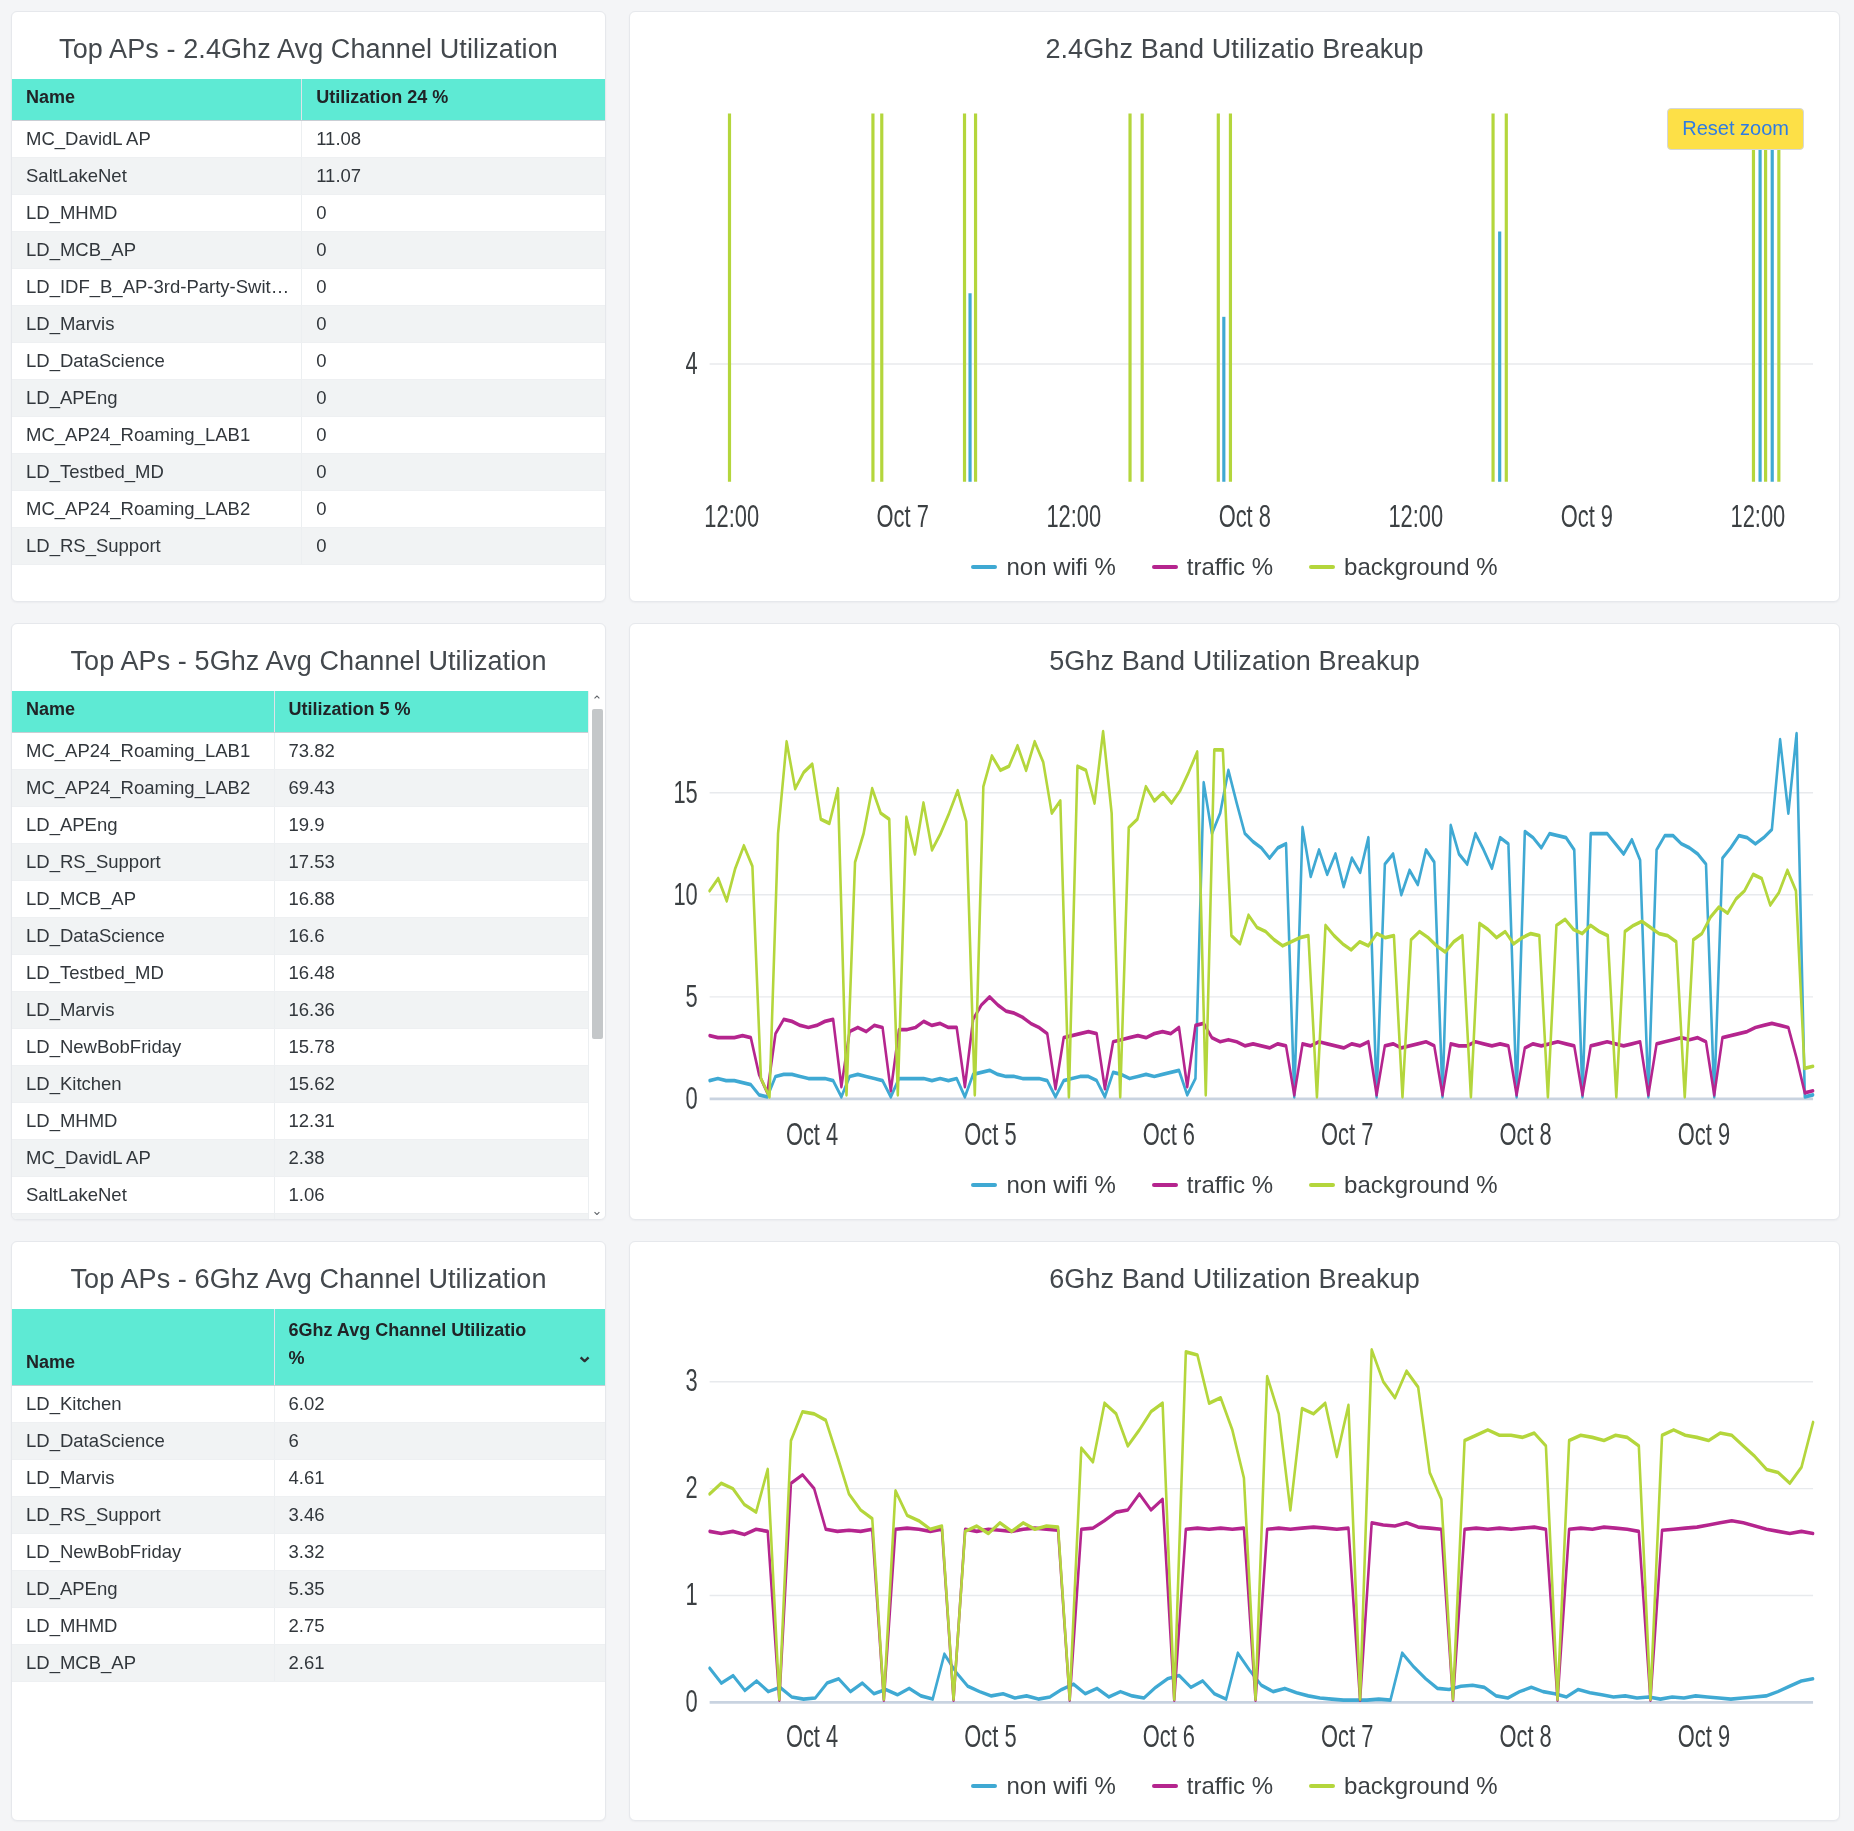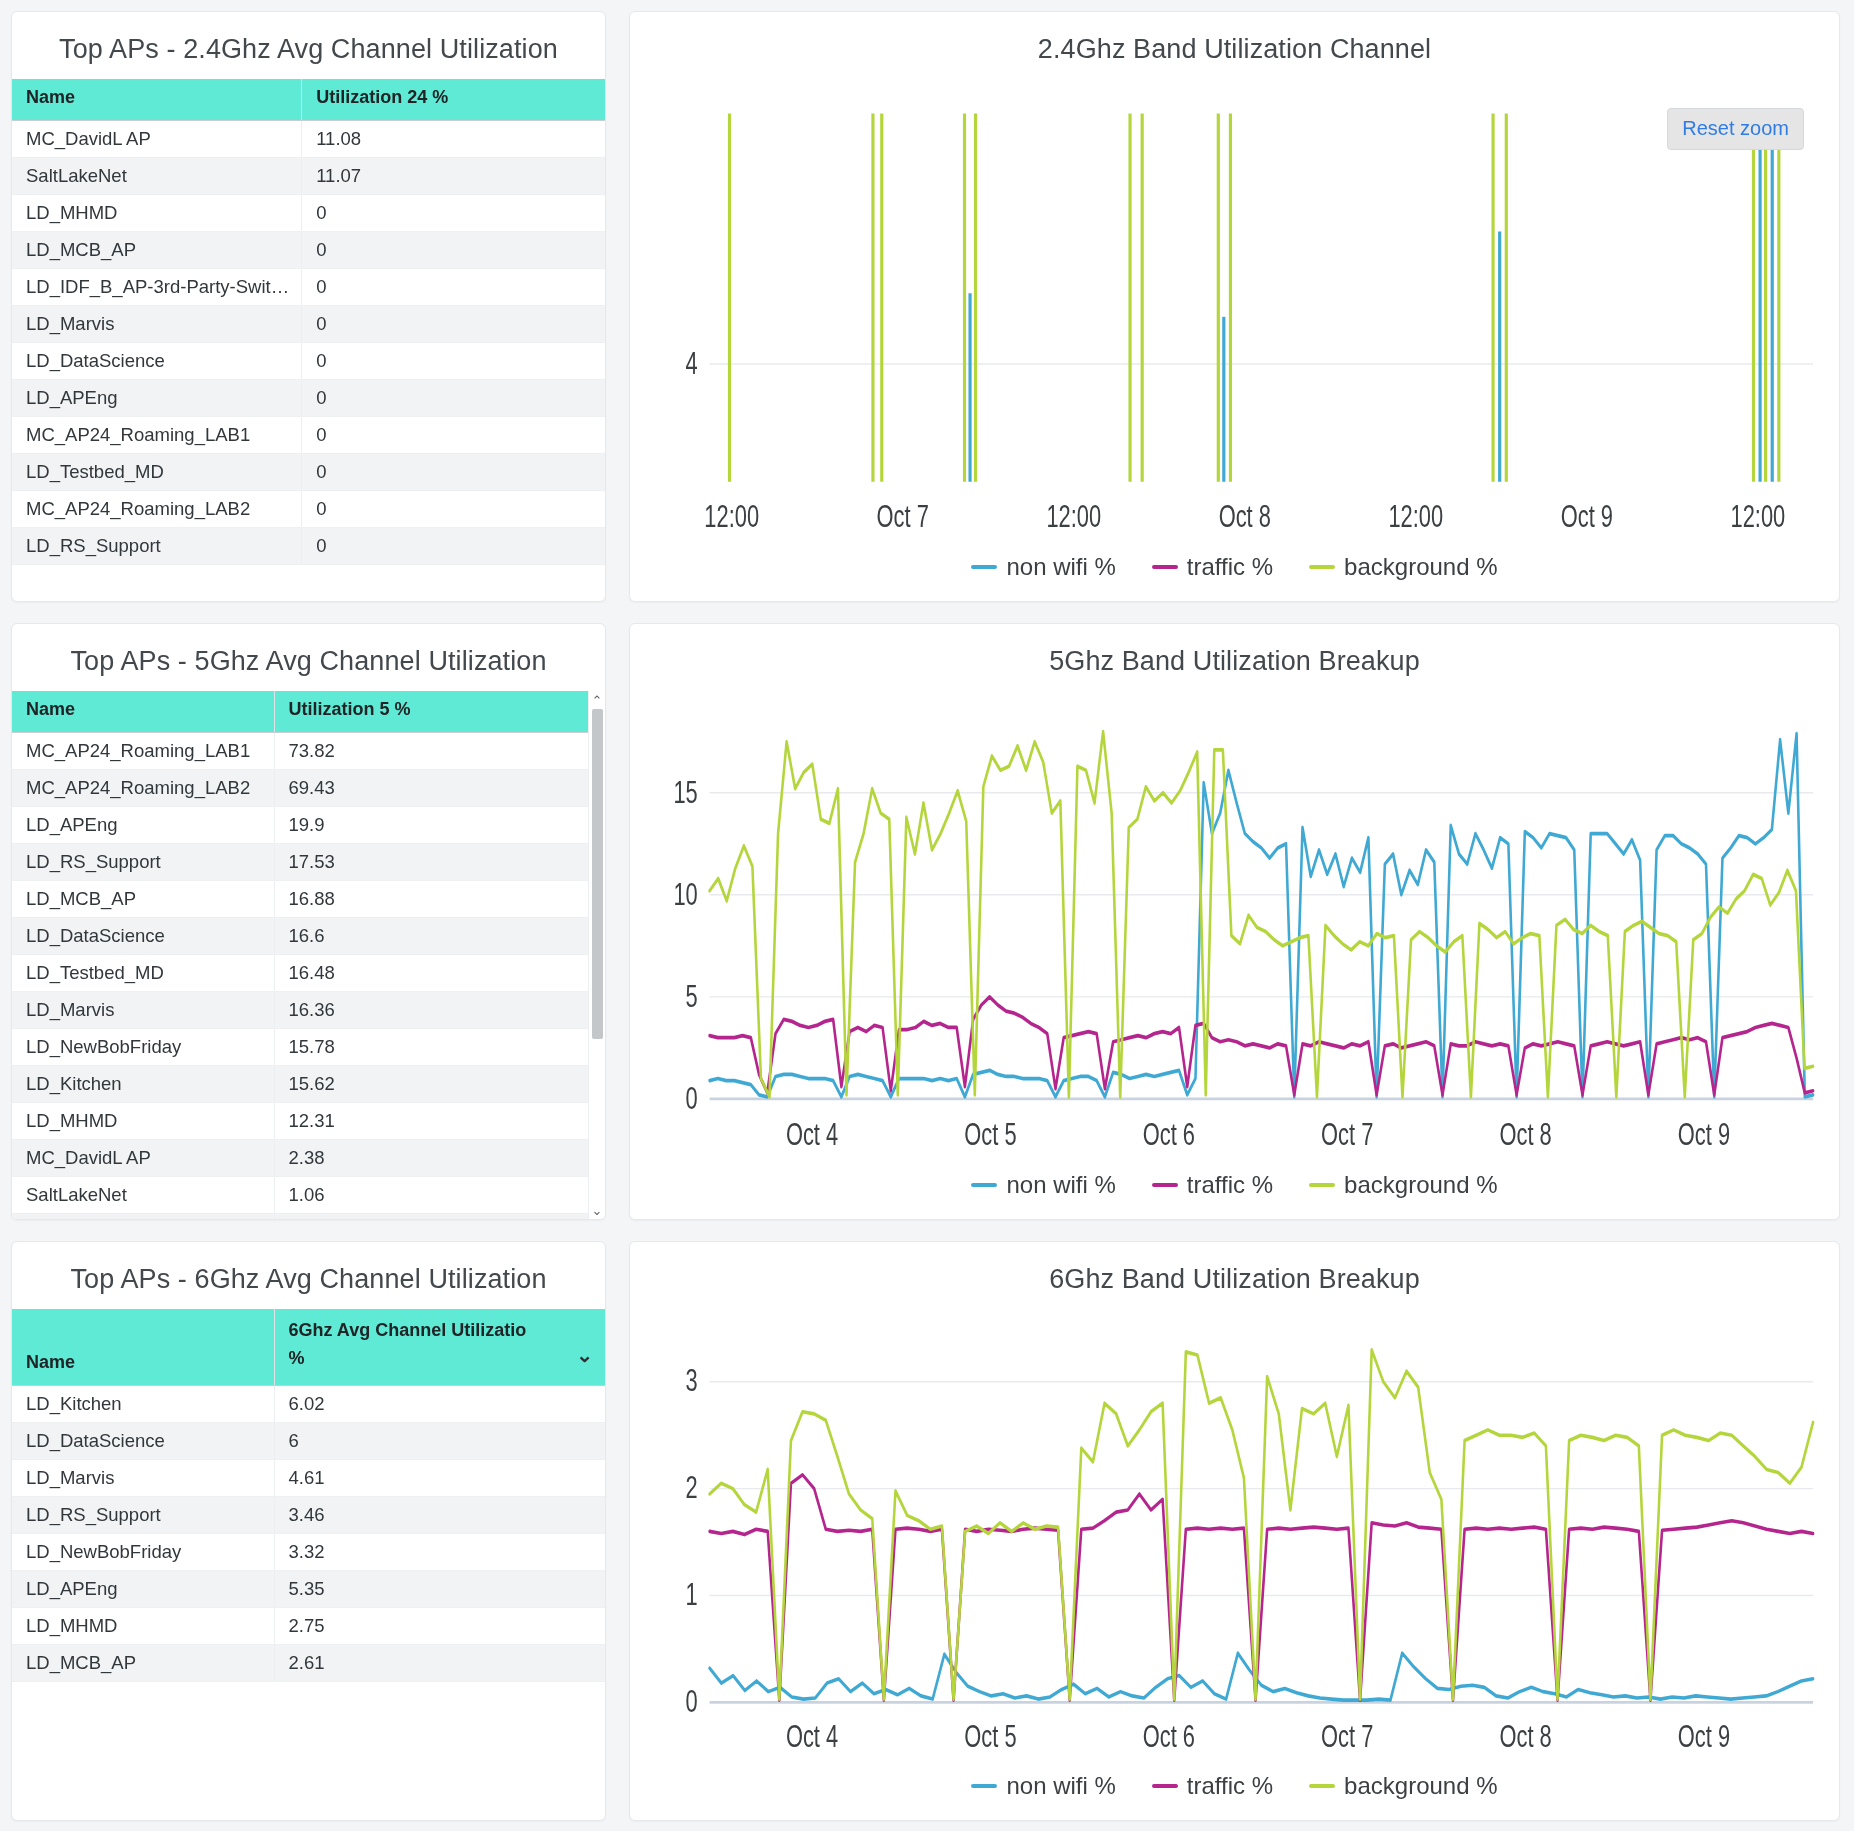--- a/index.html
+++ b/index.html
@@ -130,21 +130,21 @@
   .chart-area {
     flex: 1;
     position: relative;
     padding: 0 18px 0 18px;
   }
   .chart-svg { display: block; width: 100%; height: 100%; }
 
   .reset-zoom {
     position: absolute;
     top: 96px; right: 35px;
-    background: #e5e5e5;
+    background: #fde047;
     border: 1px solid #d4d7db;
     border-radius: 4px;
     color: #2e7ce4;
     font-size: 20px;
     padding: 8px 14px 9px 14px;
     cursor: pointer;
     font-family: "Liberation Sans", sans-serif;
     z-index: 5;
   }
 
@@ -230,21 +230,21 @@
                 <td class="col-val">0</td>
               </tr>
             </tbody>
         </table>
       </div>
     </div>
   </div>
 
   <div class="cell right">
     <div class="panel">
-      <div class="panel-title">2.4Ghz Band Utilization Channel</div>
+      <div class="panel-title">2.4Ghz Band Utilizatio Breakup</div>
       <button class="reset-zoom">Reset zoom</button>
       <div class="chart-area">
         <svg class="chart-svg" id="svg-chart24" viewBox="0 0 1180 330" preserveAspectRatio="none">
             <line x1="62" y1="200.9230769230769" x2="1172" y2="200.9230769230769" stroke="#e8eaed" stroke-width="1"></line>
             <text x="50" y="207.9230769230769" text-anchor="end" font-size="22" fill="#3c4043" font-family="&quot;Liberation Sans&quot;, sans-serif">4</text>
             <text x="84.2" y="316" text-anchor="middle" font-size="22" fill="#3c4043" font-family="&quot;Liberation Sans&quot;, sans-serif">12:00</text>
             <text x="256.25" y="316" text-anchor="middle" font-size="22" fill="#3c4043" font-family="&quot;Liberation Sans&quot;, sans-serif">Oct 7</text>
             <text x="428.3" y="316" text-anchor="middle" font-size="22" fill="#3c4043" font-family="&quot;Liberation Sans&quot;, sans-serif">12:00</text>
             <text x="600.35" y="316" text-anchor="middle" font-size="22" fill="#3c4043" font-family="&quot;Liberation Sans&quot;, sans-serif">Oct 8</text>
             <text x="772.4" y="316" text-anchor="middle" font-size="22" fill="#3c4043" font-family="&quot;Liberation Sans&quot;, sans-serif">12:00</text>

